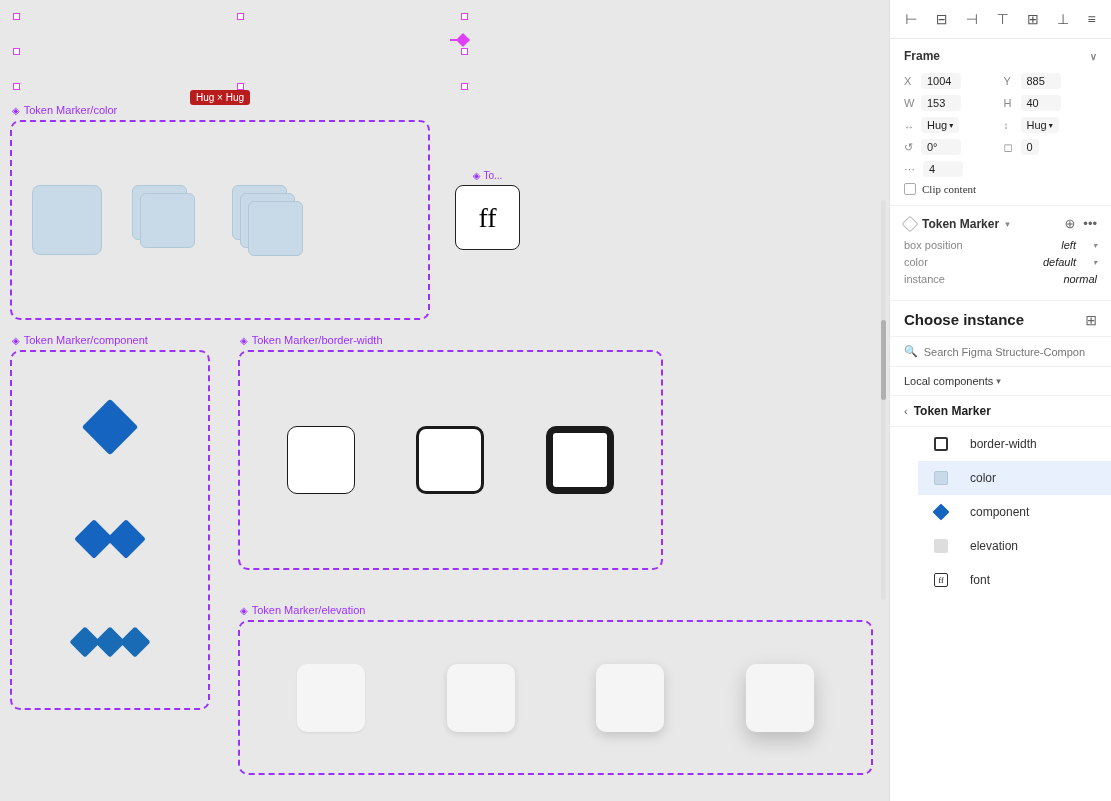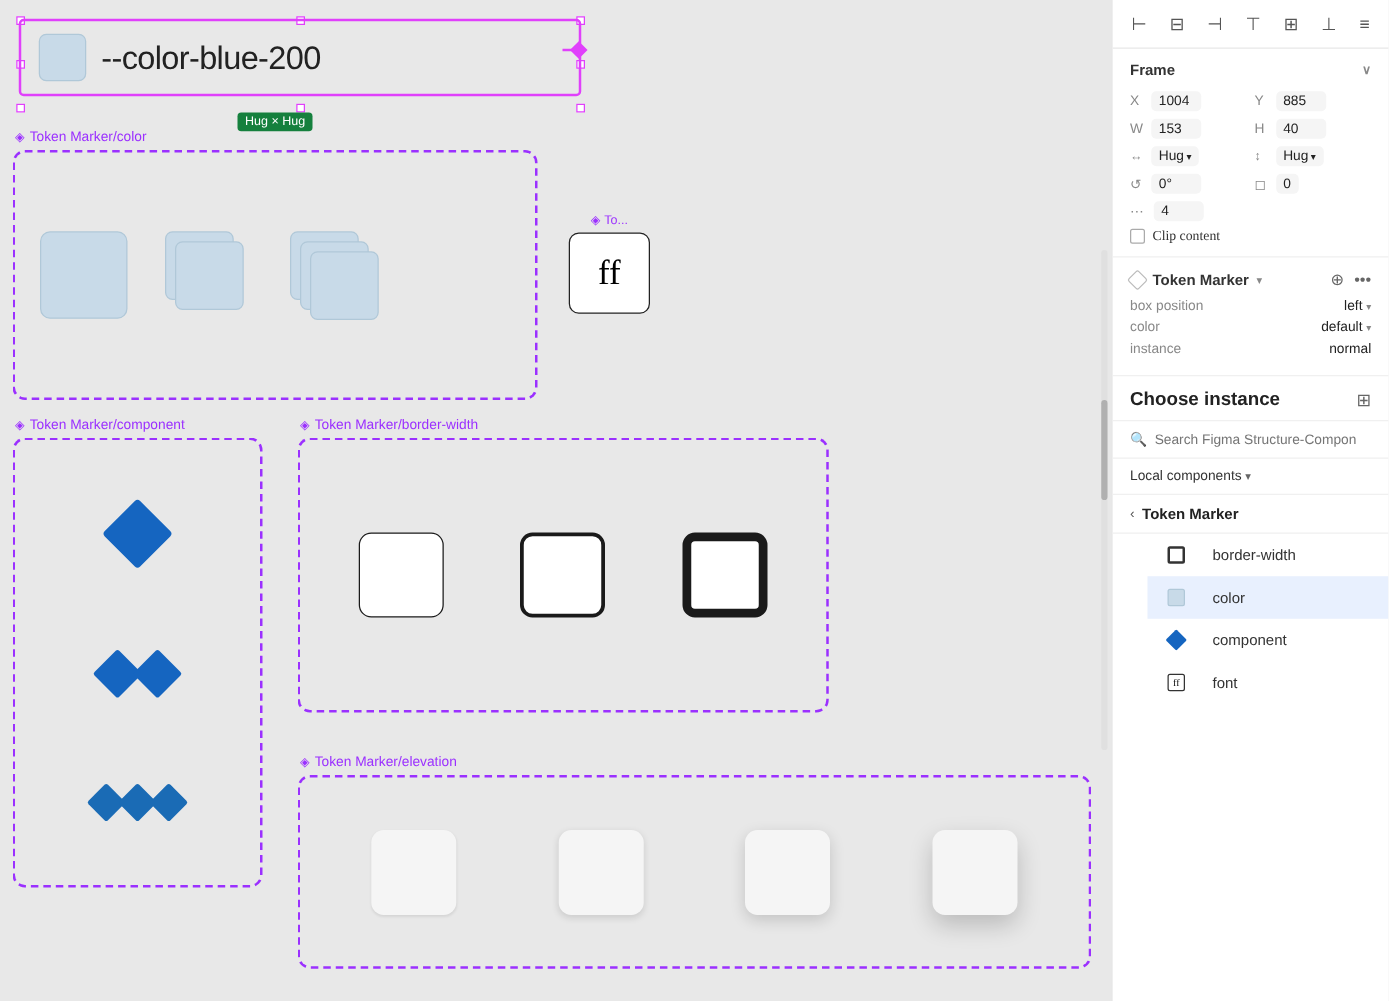--- a/index.html
+++ b/index.html
@@ -63,21 +63,21 @@
     .frame-connector-diamond {
       width: 10px;
       height: 10px;
       background: #e040fb;
       transform: rotate(45deg);
     }
     .hug-label {
       position: absolute;
       top: 90px;
       left: 190px;
-      background: #15803d;
+      background: #b91c1c;
       color: white;
       font-size: 10px;
       padding: 2px 6px;
       border-radius: 3px;
       white-space: nowrap;
     }
 
     
     .section {
       position: absolute;
@@ -441,22 +441,23 @@
     }
     .plugin-field-label {
       font-size: 11px;
       color: #888;
     }
     .plugin-field-value {
       font-size: 11px;
       color: #222;
       display: flex;
       align-items: center;
-      gap: 3px;
+      gap: 17px;
       cursor: pointer;
+      font-style: italic;
     }
     .plugin-field-chev { font-size: 8px; color: #888; }
 
     
     .choose-instance-panel {
       flex: 1;
       display: flex;
       flex-direction: column;
       overflow: hidden;
     }
@@ -620,24 +621,20 @@
 
   <div class="frame-handle fh-tl"></div>
   <div class="frame-handle fh-tr"></div>
   <div class="frame-handle fh-bl"></div>
   <div class="frame-handle fh-br"></div>
   <div class="frame-handle fh-tm"></div>
   <div class="frame-handle fh-bm"></div>
   <div class="frame-handle fh-ml"></div>
   <div class="frame-handle fh-mr"></div>
 
-  <div class="frame-box">
-    <div class="color-swatch"></div>
-    <span class="frame-label">--color-blue-200</span>
-  </div>
 
   <div class="frame-connector">
     <div class="frame-connector-line"></div>
     <div class="frame-connector-diamond"></div>
   </div>
 
   <div class="hug-label">Hug × Hug</div>
 
   <div class="section section-color">
     <div class="section-label">
@@ -882,20 +879,26 @@
         <span class="instance-label">color</span>
       </div>
 
       <div class="instance-item">
         <div class="instance-icon">
           <div class="instance-component-icon"></div>
         </div>
         <span class="instance-label">component</span>
       </div>
 
+      <div class="instance-item">
+        <div class="instance-icon">
+          <div class="instance-elevation-icon"></div>
+        </div>
+        <span class="instance-label">elevation</span>
+      </div>
 
       <div class="instance-item">
         <div class="instance-icon">
           <div class="instance-font-icon">ff</div>
         </div>
         <span class="instance-label">font</span>
       </div>
 
     </div>
   </div>

